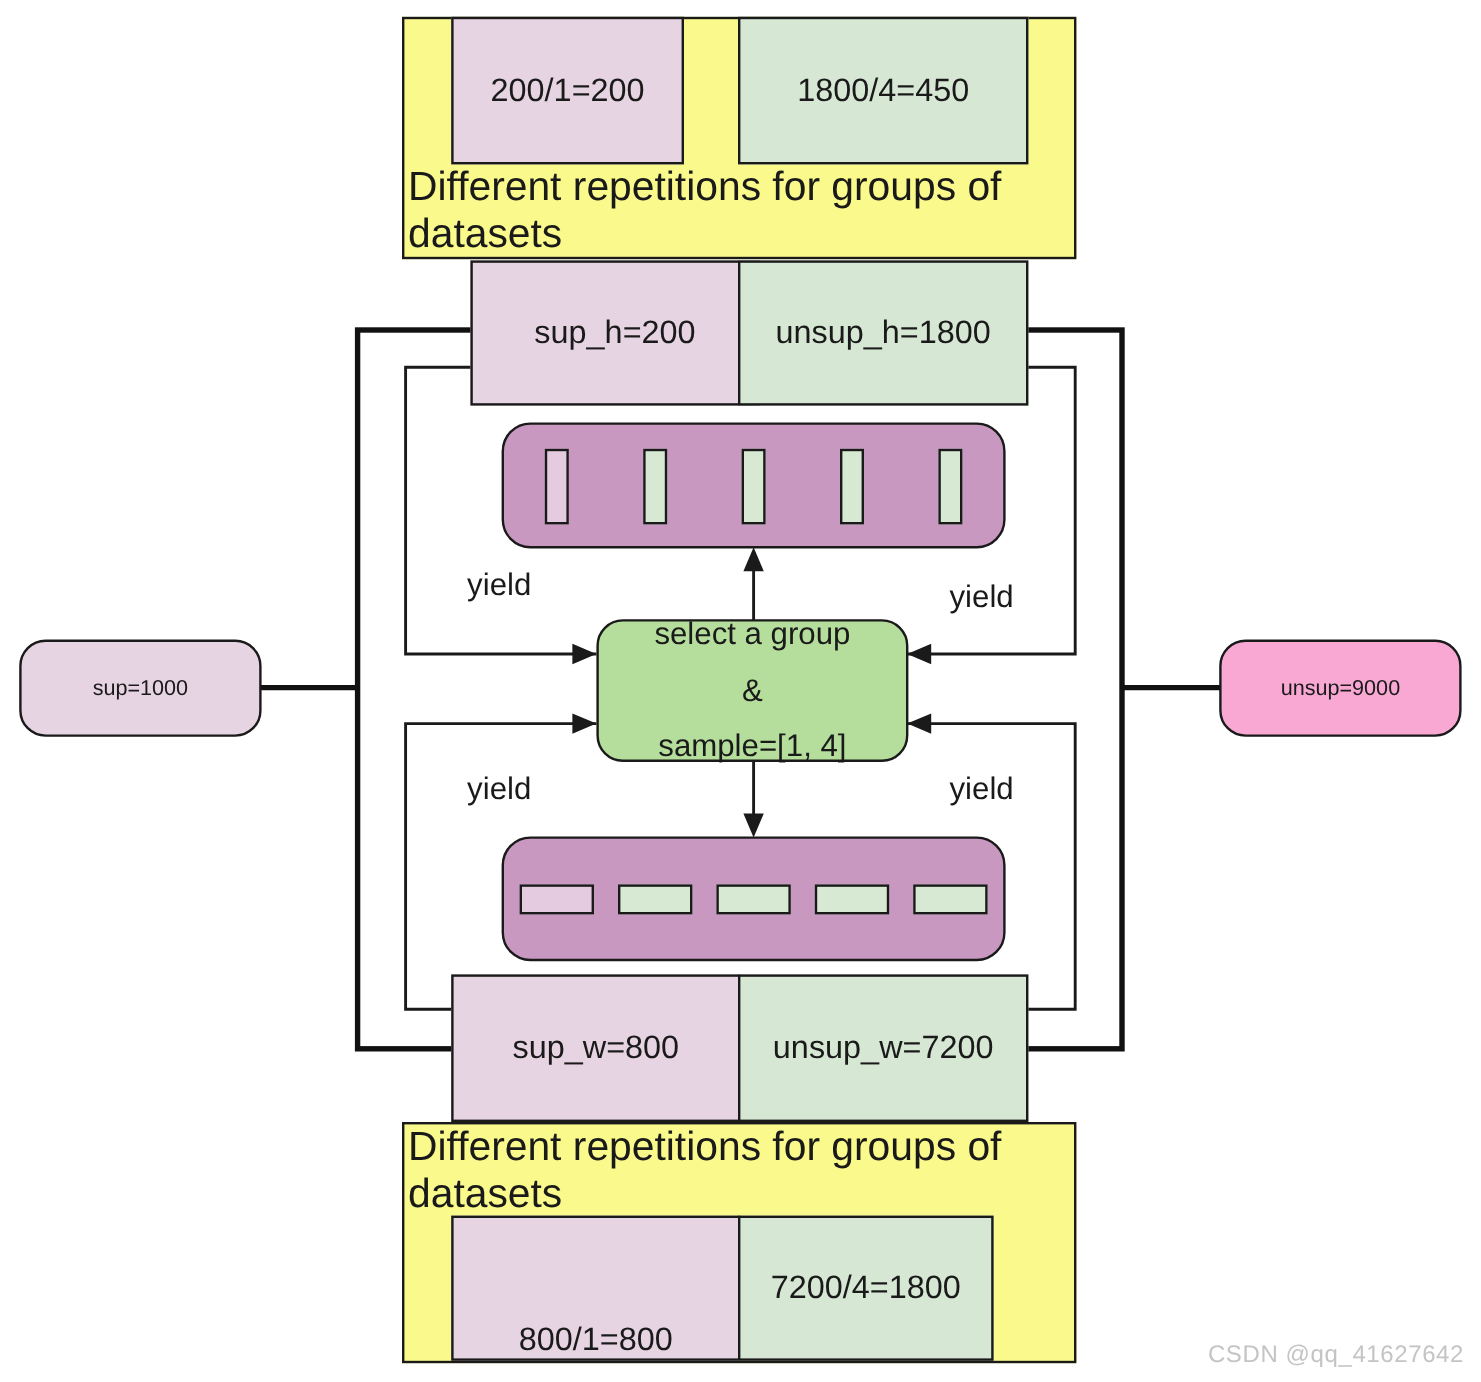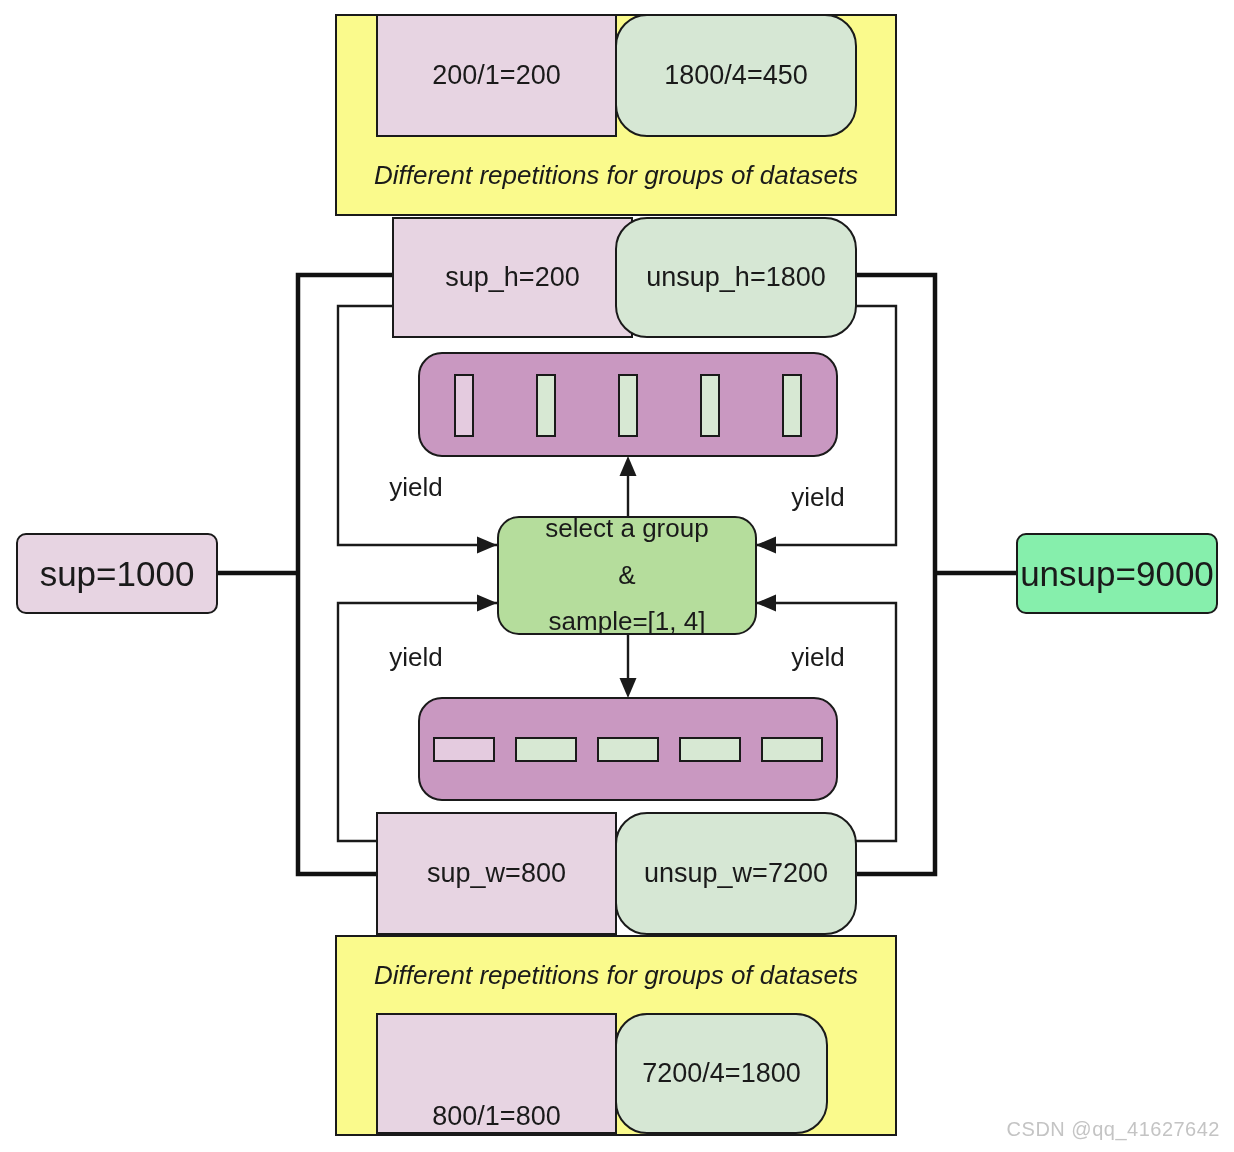--- a/index.html
+++ b/index.html
@@ -17,43 +17,42 @@
   .panel{
     background:#fafa8c;
     border:2.5px solid #1a1a1a;
   }
   .cell{
     border:2.5px solid #1a1a1a;
     display:flex;align-items:center;justify-content:center;
     font-size:27px;
   }
   .cell.pink{background:#e7d4e2;}
-  .cell.green{background:#d6e7d4;border-radius:32px;}
+  .cell.green{background:#d6e7d4;}
   .caption{
     display:flex;align-items:center;justify-content:center;
-    font-size:26px;
+    font-size:34px;
     z-index:3;
-    font-style:italic;
   }
   .sampler{
     background:#c998c1;
     border:2.5px solid #1a1a1a;
     border-radius:24px;
   }
   .vbar{width:20px;height:63px;border:2px solid #1a1a1a;}
   .hbar{width:62px;height:25px;border:2px solid #1a1a1a;}
   .bar-pink{background:#e4cbdf;}
   .bar-green{background:#d7e8d3;}
   .rnode{
-    border:2.2px solid #1a1a1a;border-radius:10px;
+    border:2.2px solid #1a1a1a;border-radius:22px;
     display:flex;align-items:center;justify-content:center;
-    font-size:35px;
+    font-size:18px;
   }
   .rnode.pink{background:#e7d4e2;}
-  .rnode.green{background:#86efac;}
+  .rnode.green{background:#f9a8d4;}
   .select-node{
     background:#b5dd9c;
     border:2.5px solid #1a1a1a;border-radius:22px;
     display:flex;flex-direction:column;align-items:center;justify-content:center;
     font-size:26px;line-height:1.3;text-align:center;gap:13px;
   }
   .yield{
     width:100px;height:30px;line-height:30px;
     text-align:center;font-size:26px;
   }
@@ -83,21 +82,21 @@
     <polygon points="756,603 776,594.5 776,611.5" fill="#1a1a1a"></polygon>
 
     <line x1="628" y1="517" x2="628" y2="474" stroke="#1a1a1a" stroke-width="2.4"></line>
     <polygon points="628,456 619.5,476 636.5,476" fill="#1a1a1a"></polygon>
 
     <line x1="628" y1="634" x2="628" y2="680" stroke="#1a1a1a" stroke-width="2.4"></line>
     <polygon points="628,698 619.5,678 636.5,678" fill="#1a1a1a"></polygon>
   </svg>
 
   <div class="abs panel" style="left:335px;top:14px;width:562px;height:202px;"></div>
-  <div class="abs cell pink" style="left:376px;top:14px;width:241px;height:123px;">
+  <div class="abs cell pink" style="left:376px;top:14px;width:194px;height:123px;">
     <span>200/1=200</span>
   </div>
   <div class="abs cell green" style="left:615px;top:14px;width:242px;height:123px;">
     <span>1800/4=450</span>
   </div>
   <div class="abs caption" style="left:340px;top:137px;width:552px;height:77px;">Different repetitions for groups of datasets</div>
 
   <div class="abs cell pink" style="left:392px;top:217px;width:241px;height:121px;">
     <span>sup_h=200</span>
   </div>

